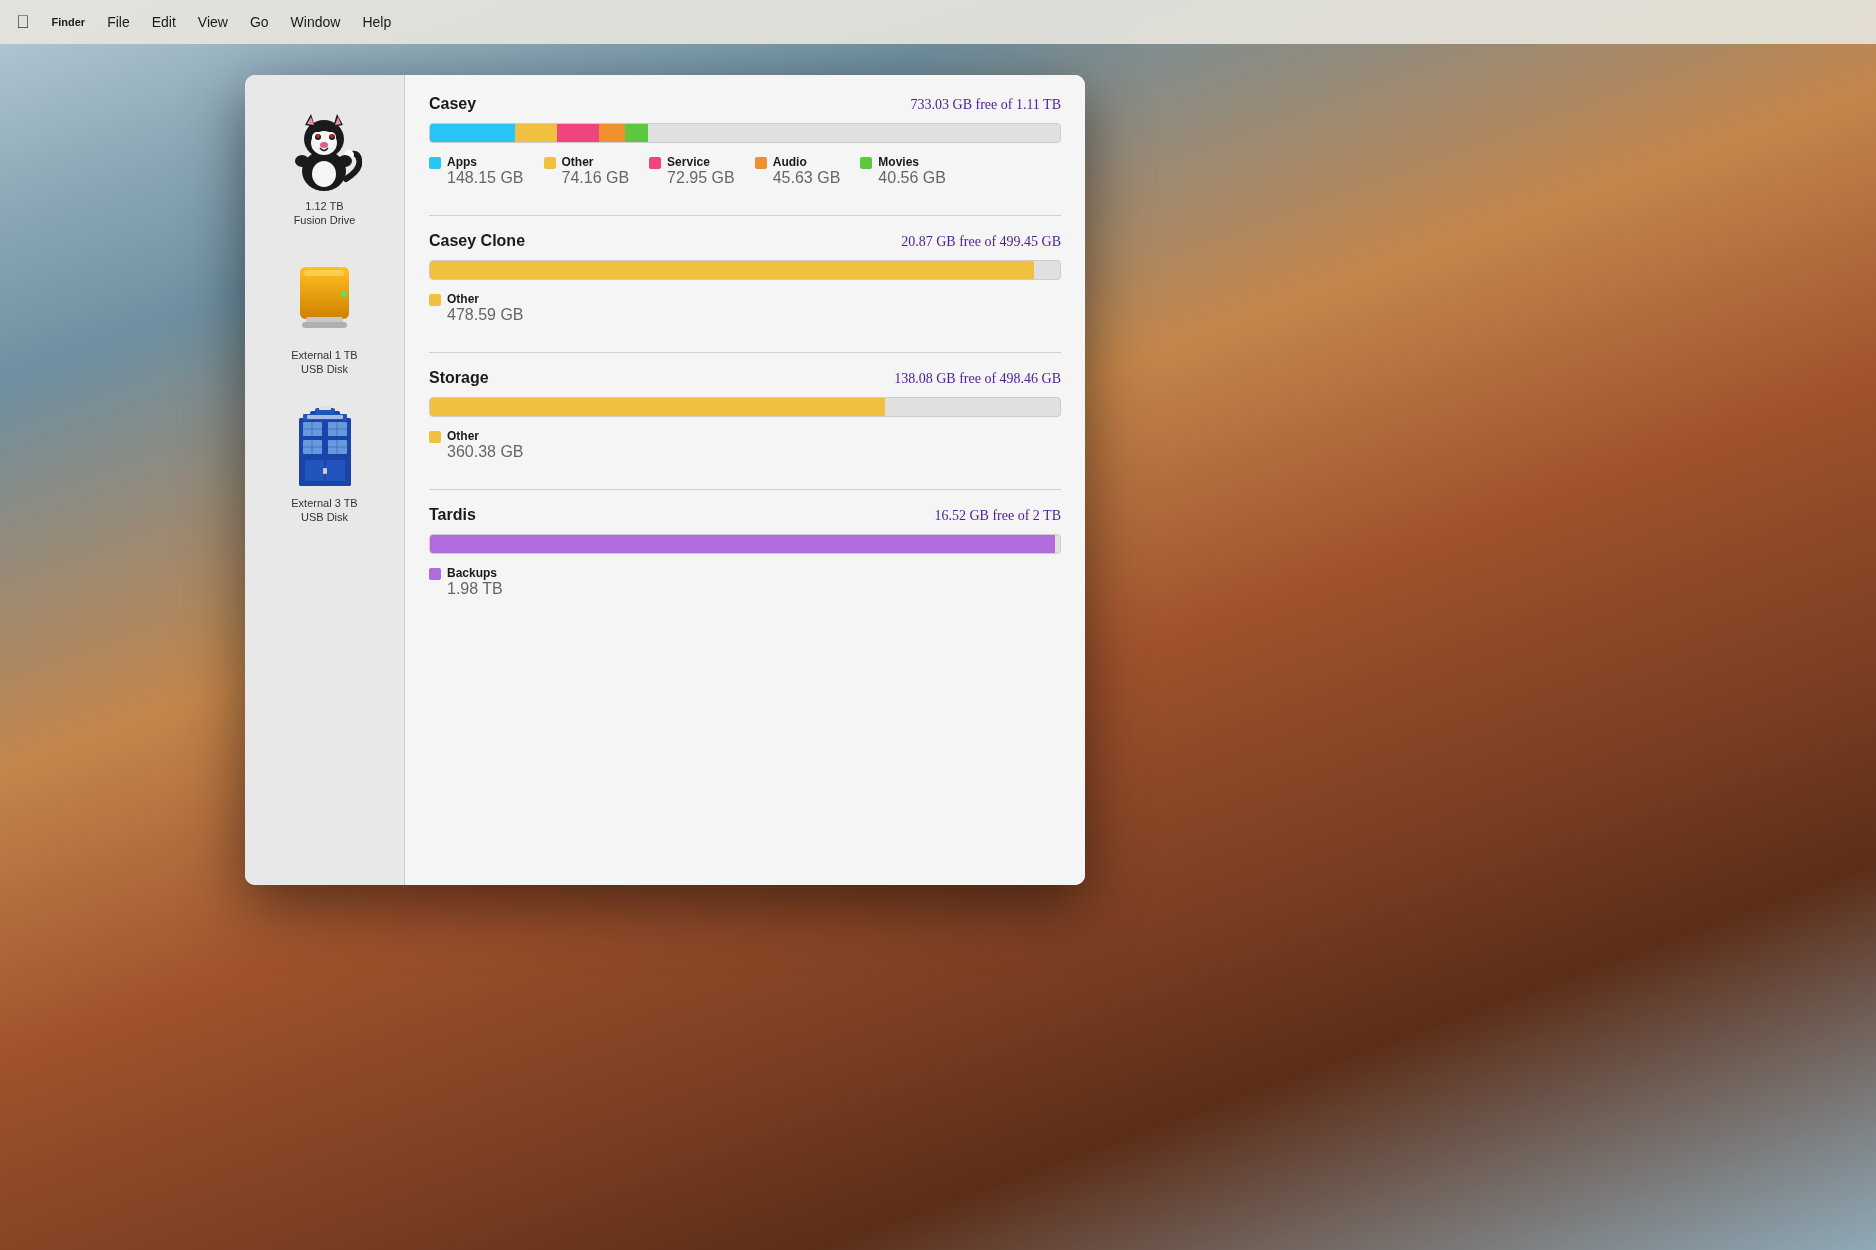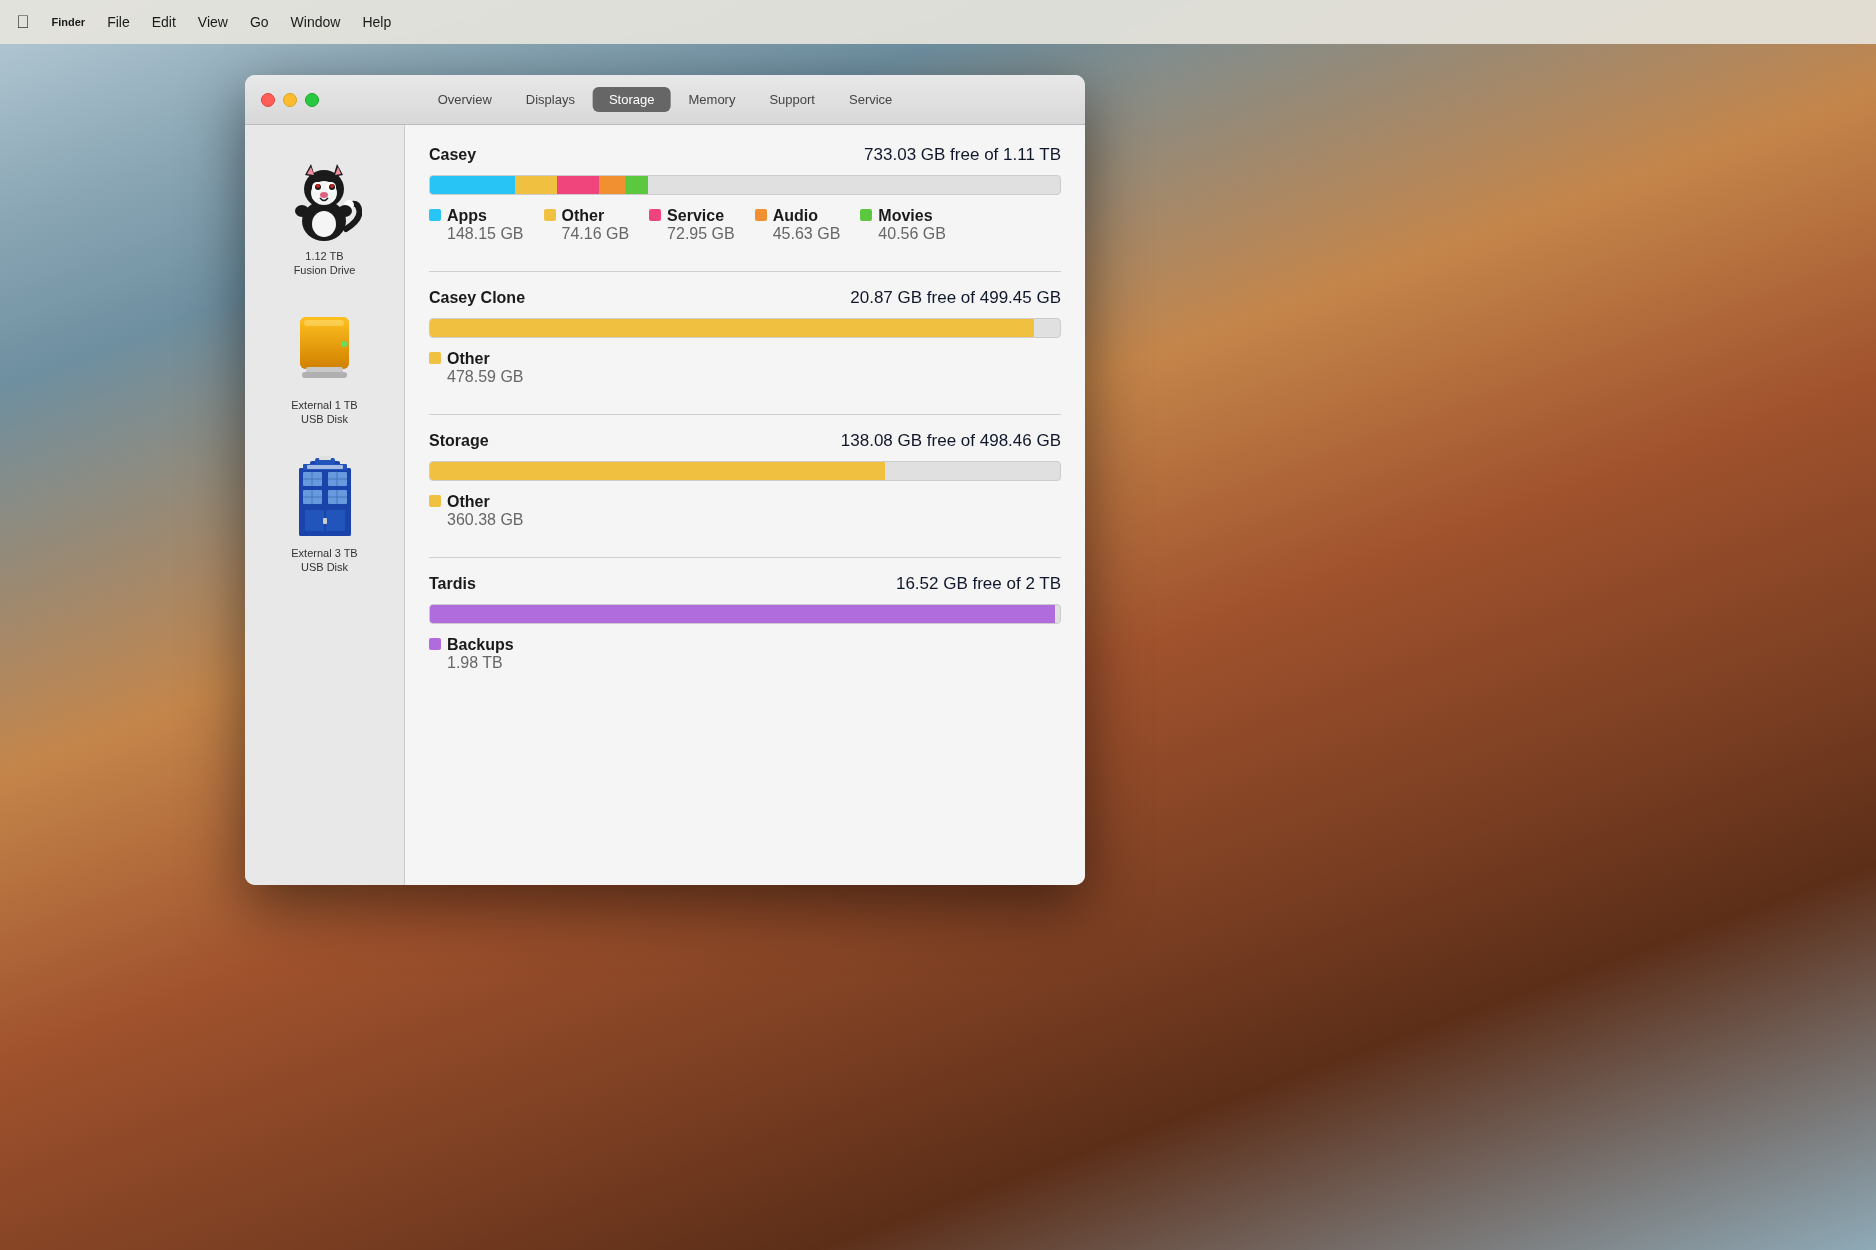--- a/index.html
+++ b/index.html
@@ -167,22 +167,23 @@
       margin-bottom: 10px;
     }
 
     .drive-name {
       font-size: 16px;
       font-weight: 600;
       color: #1a1a1a;
     }
 
     .drive-free {
-      font-size: 17px;
-      color: #0f172a;
+      font-size: 14px;
+      color: #4c1d95;
+      font-family: Liberation Serif, serif;
     }
 
     .storage-bar {
       height: 20px;
       background: #e0e0e0;
       border-radius: 4px;
       overflow: hidden;
       display: flex;
       margin-bottom: 12px;
       border: 1px solid #ccc;
@@ -211,21 +212,21 @@
       margin-top: 2px;
       flex-shrink: 0;
     }
 
     .legend-text {
       display: flex;
       flex-direction: column;
     }
 
     .legend-name {
-      font-size: 16px;
+      font-size: 12px;
       font-weight: 600;
       color: #1a1a1a;
     }
 
     .legend-size {
       font-size: 16px;
       color: #666;
     }
 
     .divider {
@@ -257,34 +258,20 @@
   <span class="menubar-item">File</span>
   <span class="menubar-item">Edit</span>
   <span class="menubar-item">View</span>
   <span class="menubar-item">Go</span>
   <span class="menubar-item">Window</span>
   <span class="menubar-item">Help</span>
 </div>
 
 <div class="window">
 
-  <div class="titlebar">
-    <div class="traffic-light tl-close"></div>
-    <div class="traffic-light tl-minimize"></div>
-    <div class="traffic-light tl-maximize"></div>
-
-    <div class="tab-bar">
-      <button class="tab">Overview</button>
-      <button class="tab">Displays</button>
-      <button class="tab active">Storage</button>
-      <button class="tab">Memory</button>
-      <button class="tab">Support</button>
-      <button class="tab">Service</button>
-    </div>
-  </div>
 
   <div class="content-area">
 
     <div class="sidebar">
 
       <div class="sidebar-item">
         <div class="drive-icon-container">
 
           <svg width="75" height="85" viewBox="0 0 75 85">
 

